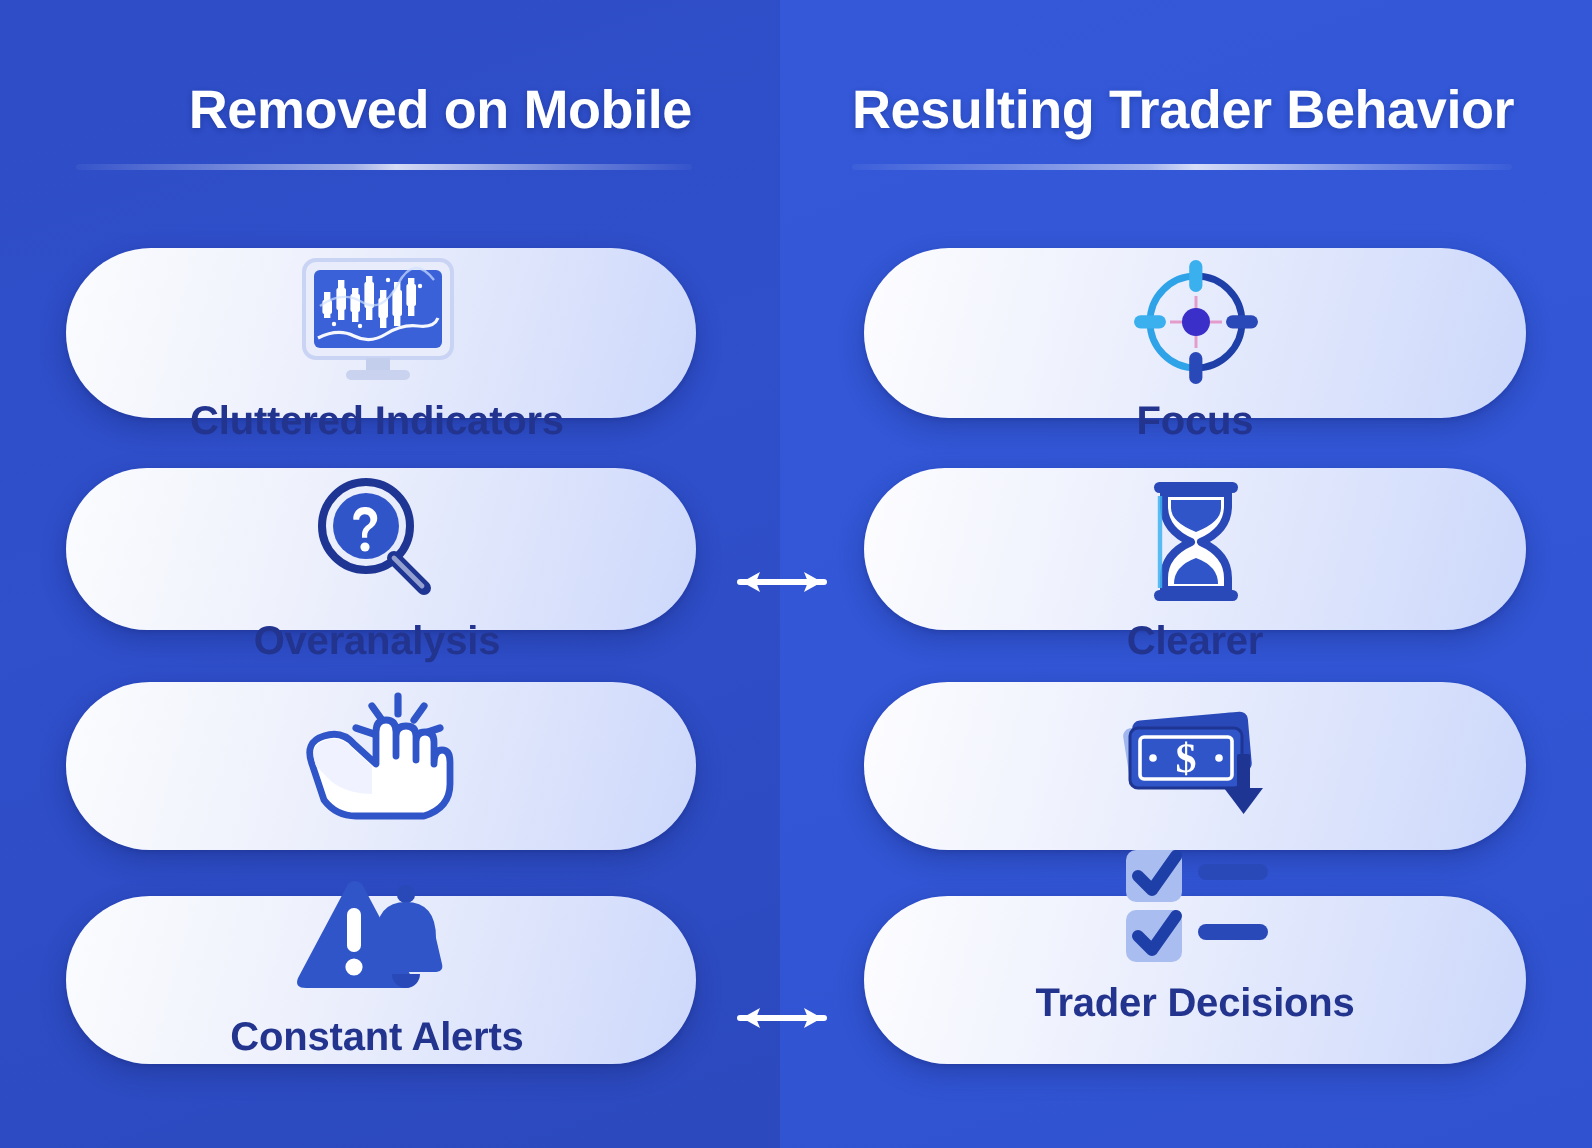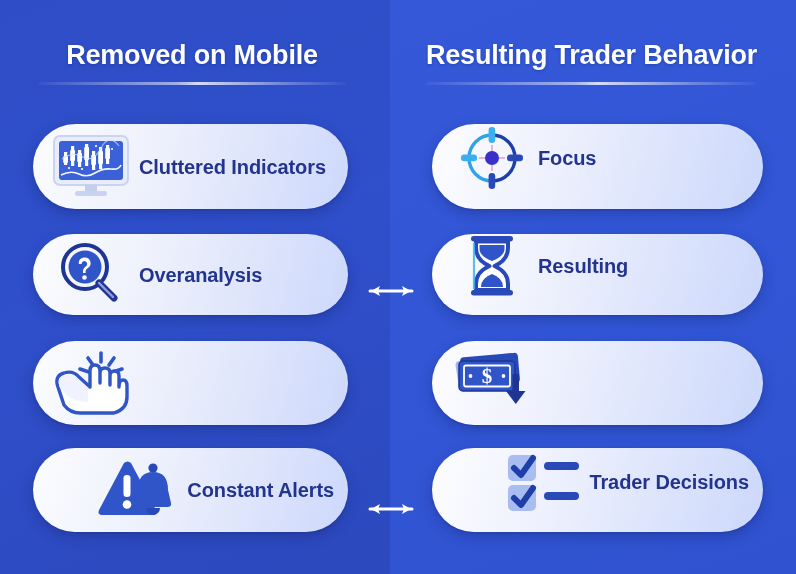--- a/index.html
+++ b/index.html
@@ -29,21 +29,21 @@
     position: absolute;
     left: 390px; top: 0;
     width: 406px; height: 574px;
     background: linear-gradient(160deg, #3458d8 0%, #3256d6 50%, #3052d0 100%);
   }
 
   
   .header {
     position: absolute;
     top: 38px;
-    text-align: center;
+    text-align: right;
   }
   .header-title {
     color: #ffffff;
     font-size: 27px;
     font-weight: bold;
     letter-spacing: -0.2px;
     line-height: 34px;
     text-shadow: 0 1px 3px rgba(10,25,90,0.30);
     white-space: nowrap;
   }
@@ -75,26 +75,28 @@
     box-sizing: border-box;
     border-radius: 44px;
     box-shadow: 0 5px 13px rgba(16,30,95,0.30),
                 0 1px 2px rgba(16,30,95,0.18);
   }
   .card-left {
     left: 33px;
     width: 315px;
     background: linear-gradient(105deg, #fbfcfe 0%, #eef1fc 38%, #cdd8fb 100%);
     padding: 0 14px 0 10px;
+    flex-direction: column;
   }
   .card-right {
     left: 432px;
     width: 331px;
     background: linear-gradient(105deg, #fdfdff 0%, #eef1fd 36%, #ccd8fb 100%);
     padding: 0 14px 17px 14px;
+    flex-direction: column;
   }
   .card-icon {
     flex: 0 0 auto;
     width: 96px;
     height: 74px;
     display: flex;
     align-items: center;
     justify-content: center;
   }
   .card-right .card-icon { width: 92px; }
@@ -230,21 +232,21 @@
       <div class="card-icon">
         <svg width="60" height="66" viewBox="0 0 60 66">
           <rect x="9" y="3" width="42" height="5.5" rx="2.7" fill="#2a49b8"></rect>
           <rect x="9" y="57" width="42" height="5.5" rx="2.7" fill="#2a49b8"></rect>
           <path d="M14 8.5 L46 8.5 L46 15 Q46 27 32.5 33 Q46 39 46 51 L46 57 L14 57 L14 51 Q14 39 27.5 33 Q14 27 14 15 Z" fill="#ffffff" stroke="#2a49b8" stroke-width="4" stroke-linejoin="round"></path>
           <path d="M17.5 12 L42.5 12 L42.5 16 Q42.5 23 30 28 Q17.5 23 17.5 16 Z" fill="#2f55c8"></path>
           <path d="M19 54 L41 54 Q41 45 30 41 Q19 45 19 54 Z" fill="#2f55c8"></path>
           <line x1="12" y1="10" x2="12" y2="56" stroke="#3fb3f0" stroke-width="2.2" opacity="0.85"></line>
         </svg>
       </div>
-      <div class="card-label">Resulting</div>
+      <div class="card-label">Clearer</div>
     </div>
   </div>
 
   <div class="row" id="row-2">
     <div class="card card-left">
       <div class="card-icon">
         <svg width="90" height="72" viewBox="0 0 90 72">
           <g stroke="#2f55c8" stroke-width="3.6" stroke-linecap="round">
             <line x1="55" y1="6" x2="55" y2="15"></line>
             <line x1="42" y1="11" x2="47" y2="18"></line>

